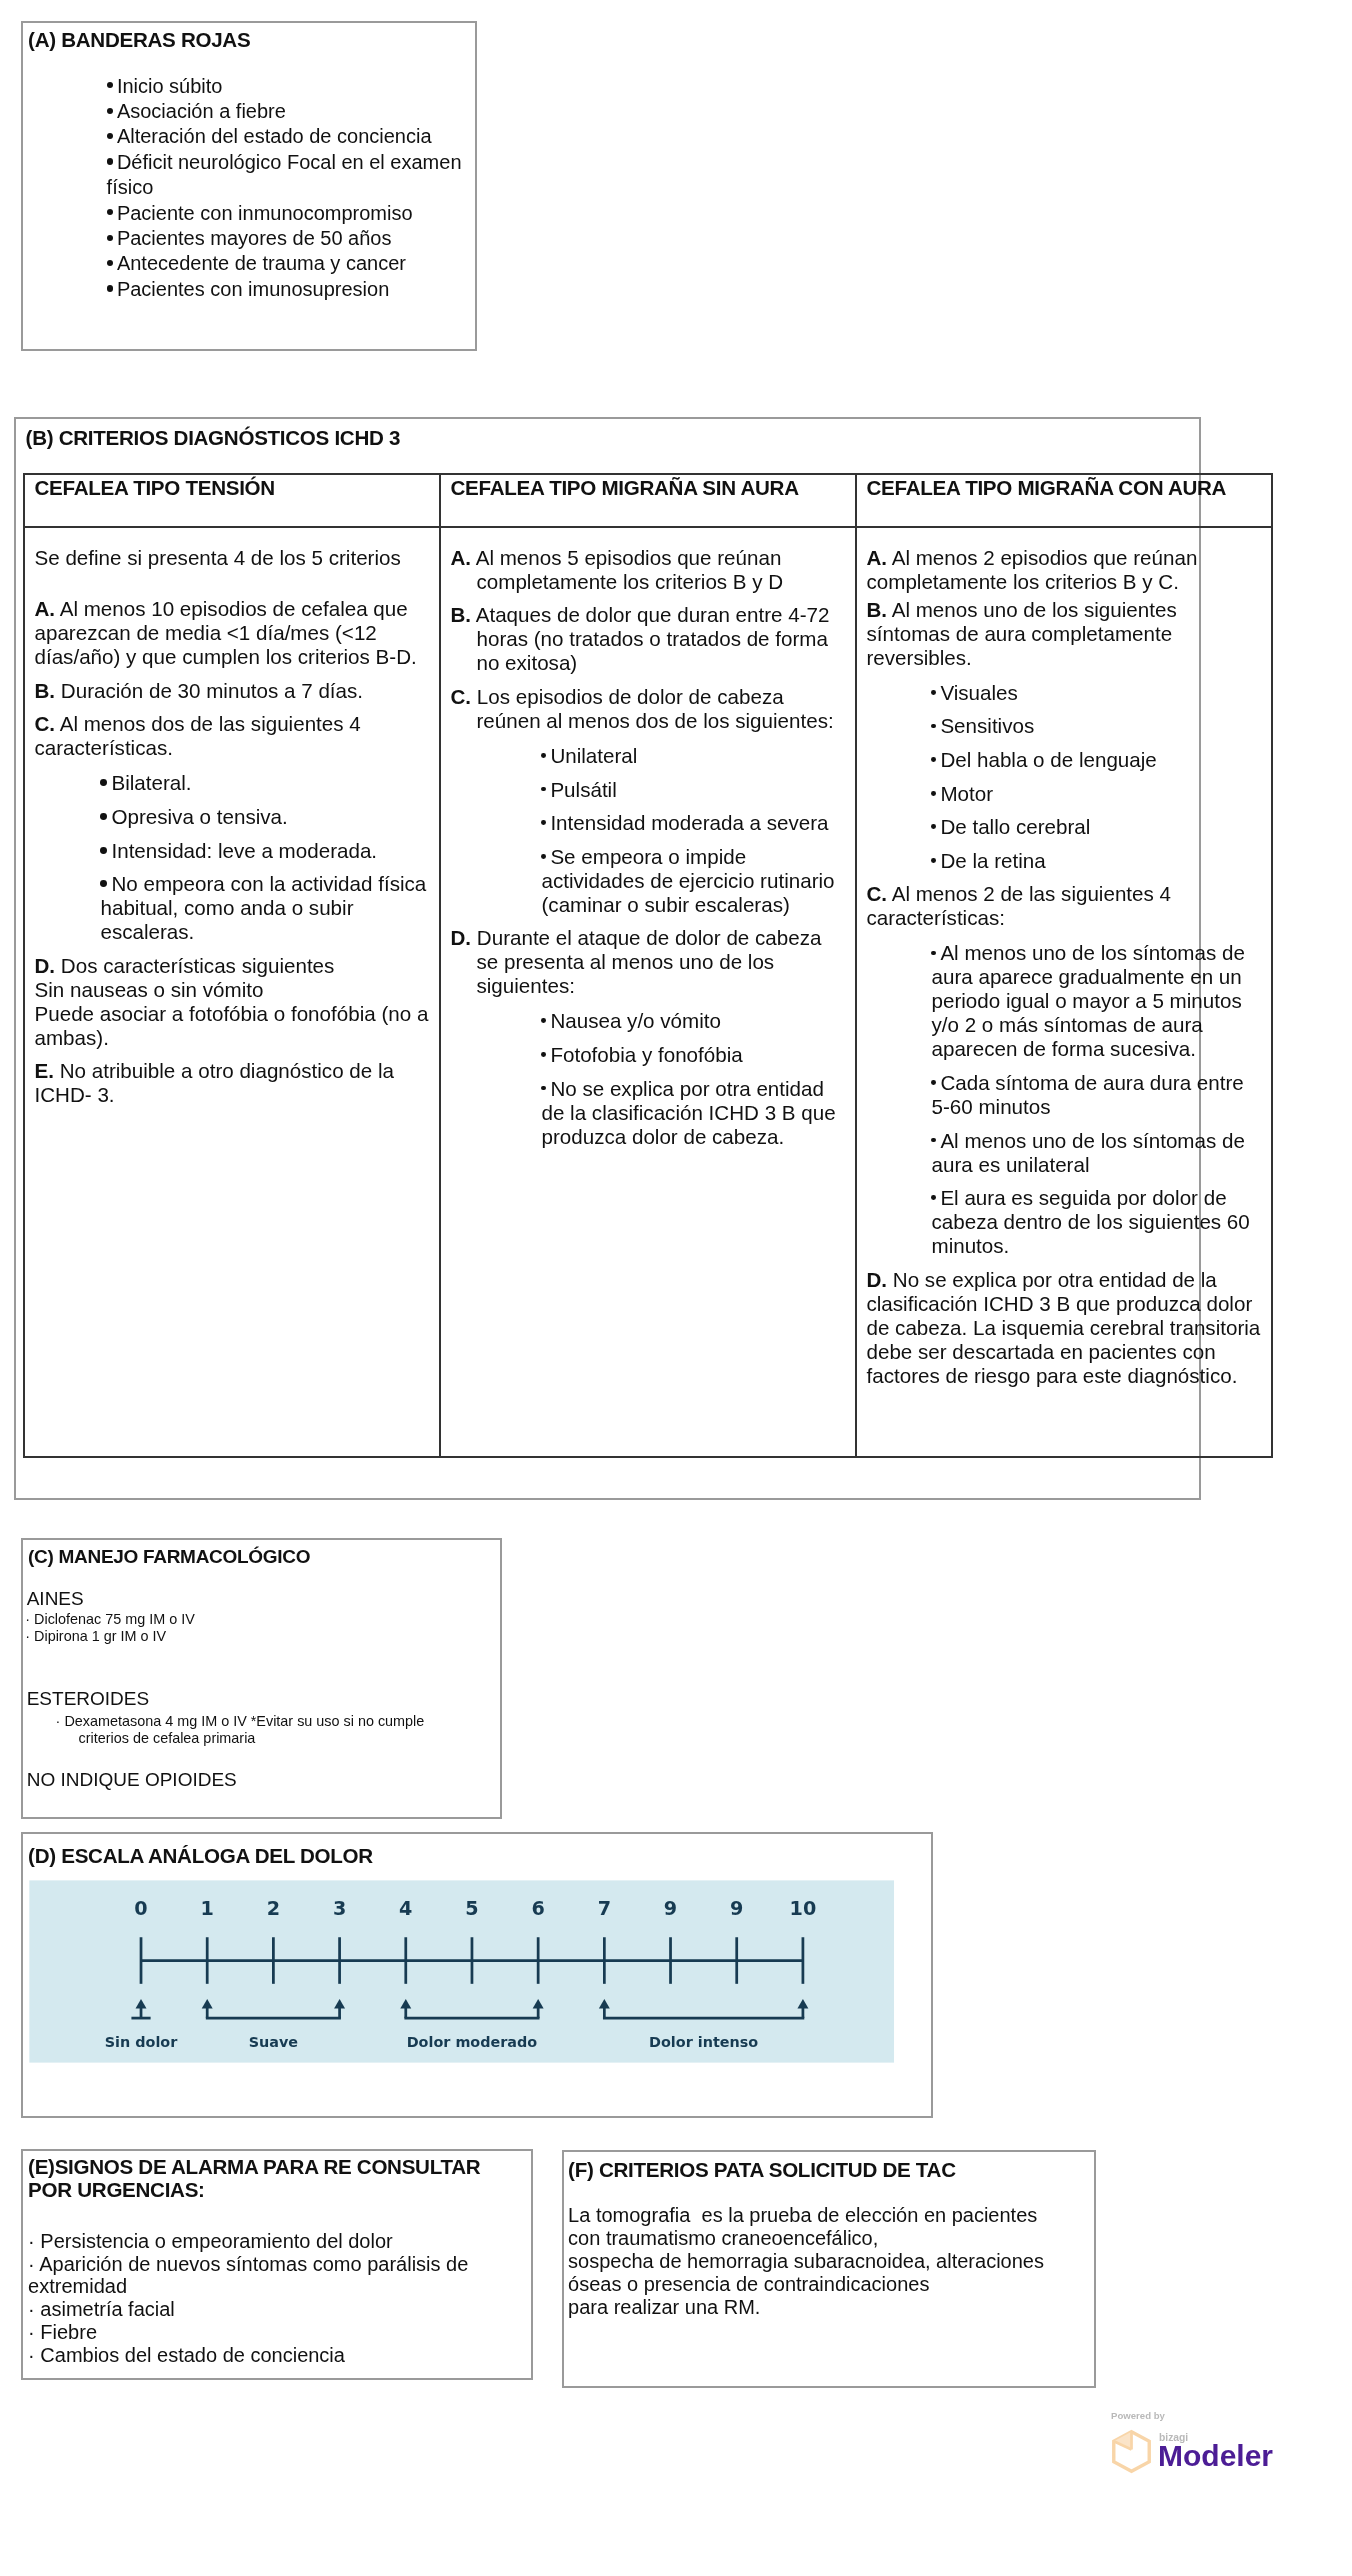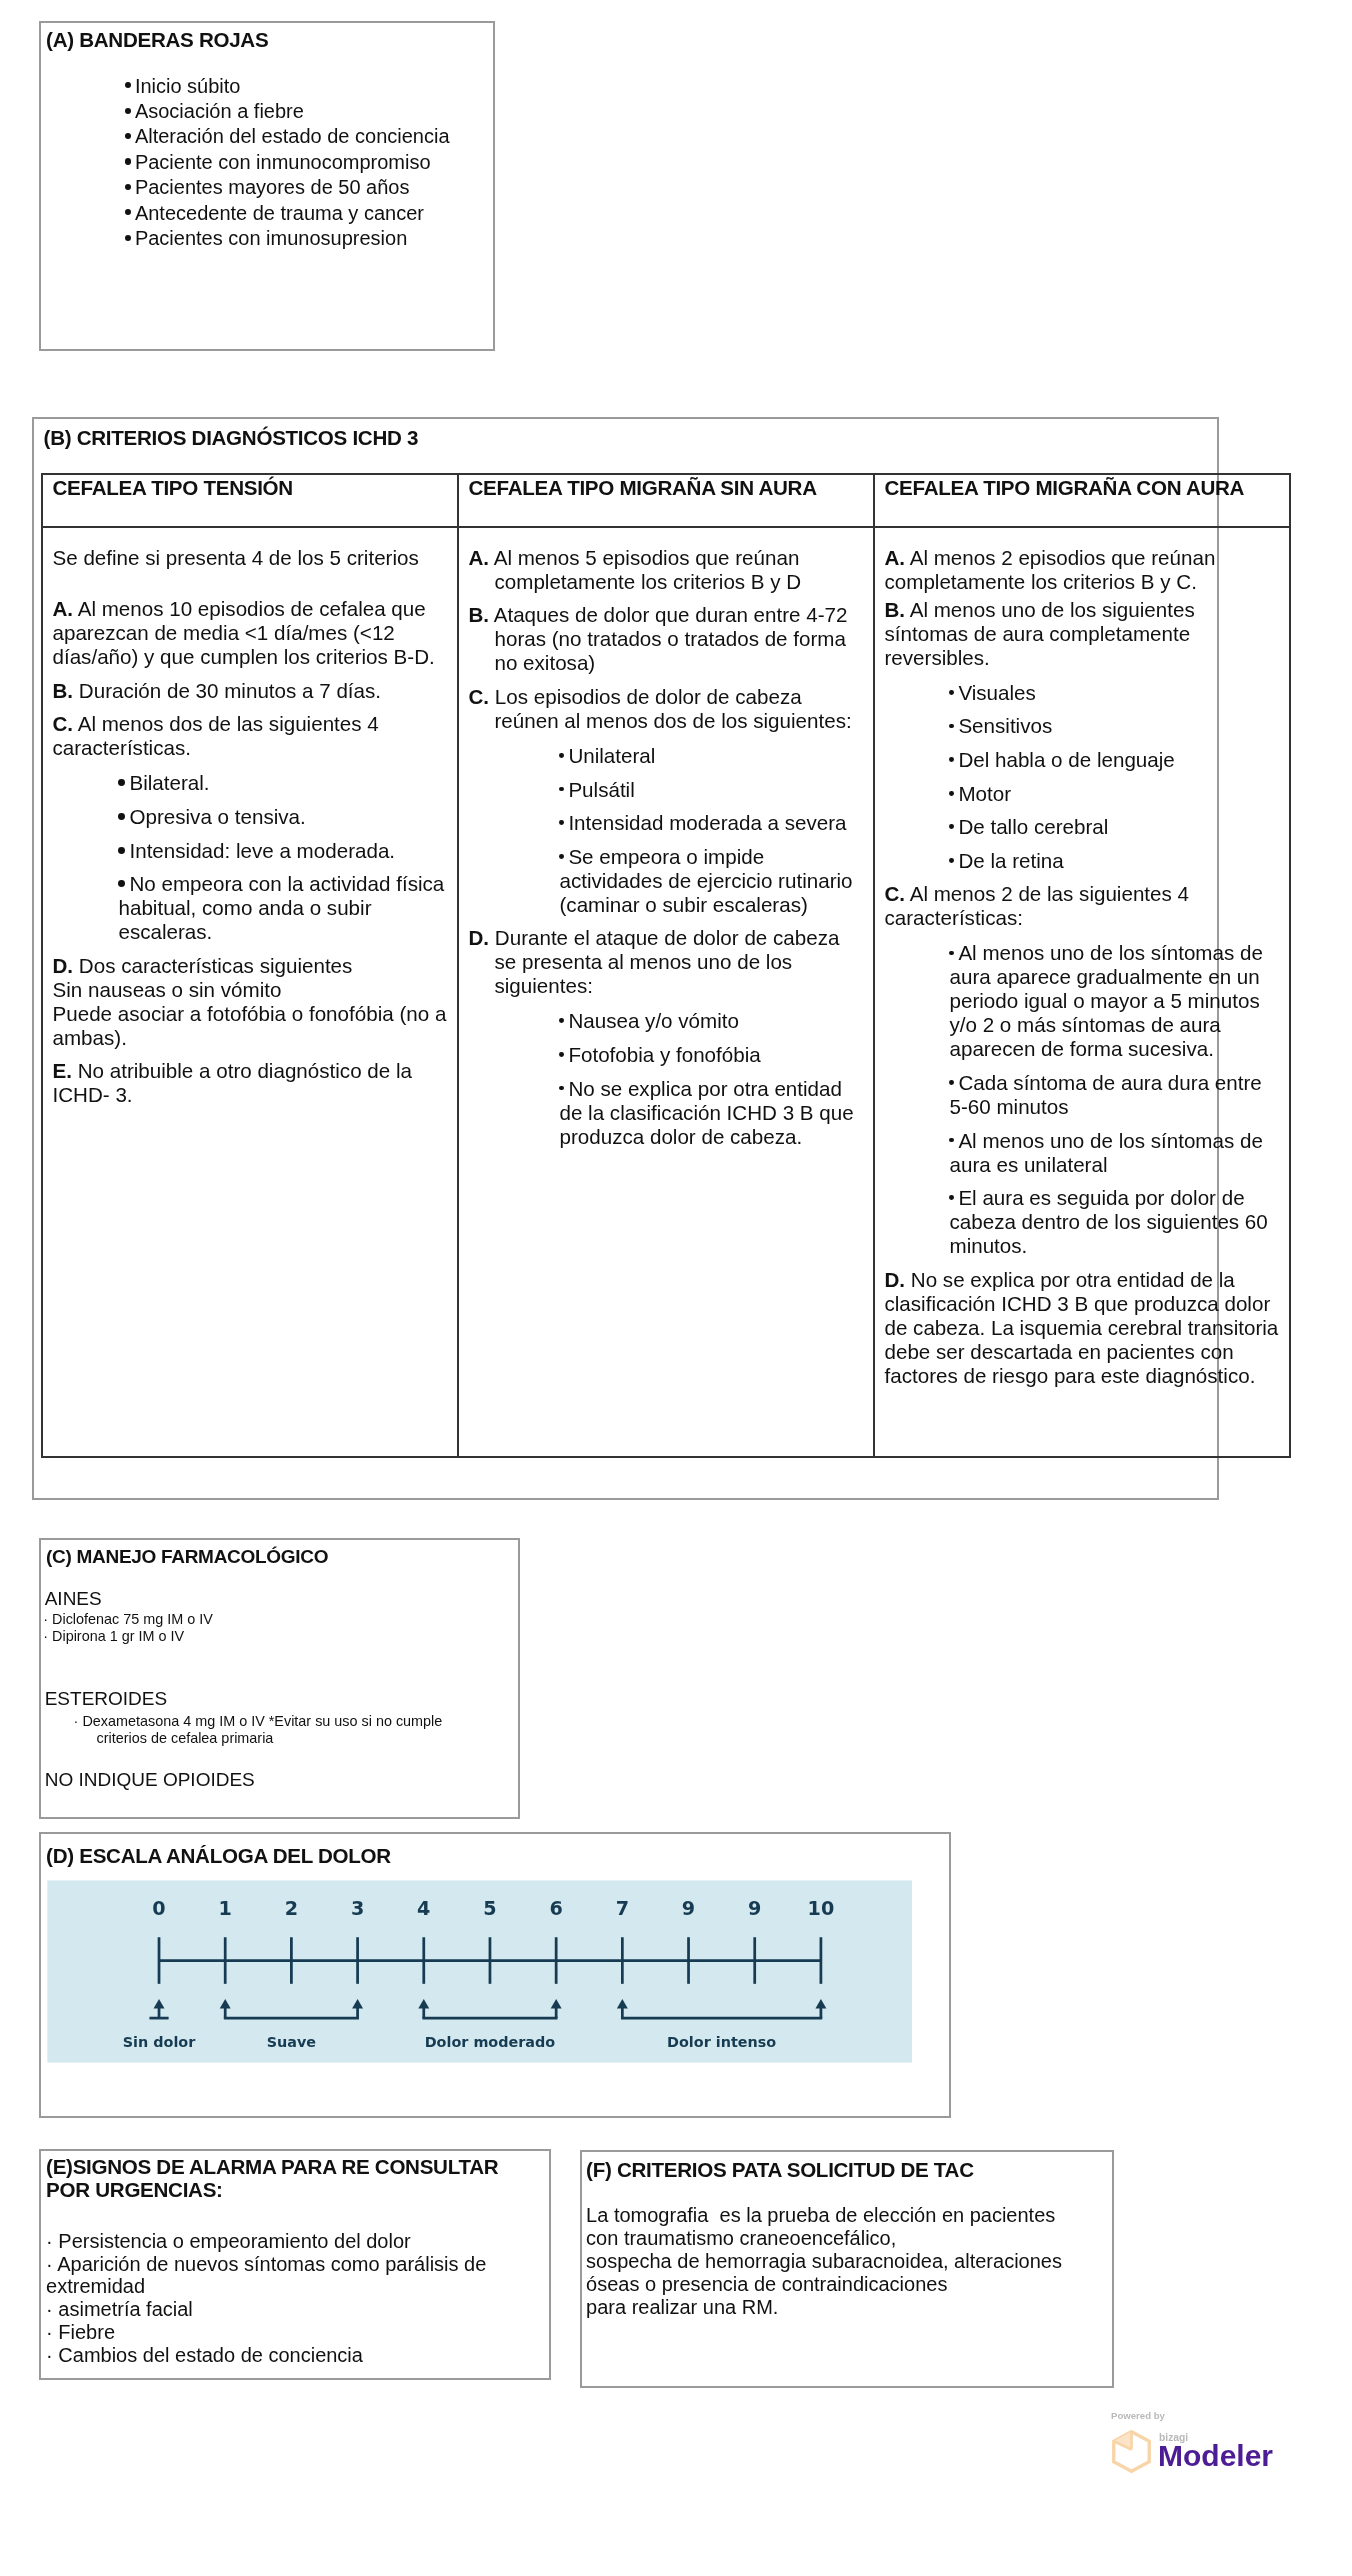--- a/index.html
+++ b/index.html
@@ -1,18 +1,18 @@
 <!DOCTYPE html>
 <html style="font-size:11px"><head>
 <meta charset="utf-8">
 <style>
   html, body { margin: 0; padding: 0; background: #ffffff; }
   body { width: 1353px; height: 2576px; position: relative; overflow: hidden;
          font-family: "Liberation Sans", sans-serif; color: #111; }
-  .box { position: absolute; border: 2.1px solid #9a9a9a; box-sizing: border-box; background: #fff; margin-left: 18px; }
+  .box { position: absolute; border: 2.1px solid #9a9a9a; box-sizing: border-box; background: #fff; }
   .title { font-weight: bold; font-size: 20.6px; position: absolute; letter-spacing: -0.3px; }
 
   
   #box-a { left: 20.6px; top: 20.6px; width: 456px; height: 330px; }
   #box-a .title { left: 5.5px; top: 5.5px; }
   #box-a ul { list-style: none; margin: 0; padding: 0; position: absolute; left: 84px; top: 51px; width: 371px; }
   #box-a li { font-size: 20px; line-height: 25.4px; }
   #box-a li .b { display: inline-block; width: 6.2px; height: 6.2px; border-radius: 50%; background: #111; margin-right: 4.1px; vertical-align: middle; position: relative; top: -2.1px; }
 
   
@@ -62,20 +62,21 @@
 </style>
 </head>
 <body>
 
 <div class="box" id="box-a">
   <div class="title">(A) BANDERAS ROJAS</div>
   <ul>
     <li><span class="b"></span><span>Inicio súbito</span></li>
     <li><span class="b"></span><span>Asociación a fiebre</span></li>
     <li><span class="b"></span><span>Alteración del estado de conciencia</span></li>
+    <li><span class="b"></span><span>Déficit neurológico Focal en el examen físico</span></li>
     <li><span class="b"></span><span>Paciente con inmunocompromiso</span></li>
     <li><span class="b"></span><span>Pacientes mayores de 50 años</span></li>
     <li><span class="b"></span><span>Antecedente de trauma y cancer</span></li>
     <li><span class="b"></span><span>Pacientes con imunosupresion</span></li>
   </ul>
 </div>
 
 <div class="box" id="box-b">
   <div class="title">(B) CRITERIOS DIAGNÓSTICOS ICHD 3</div>
   <table id="crit-table">

